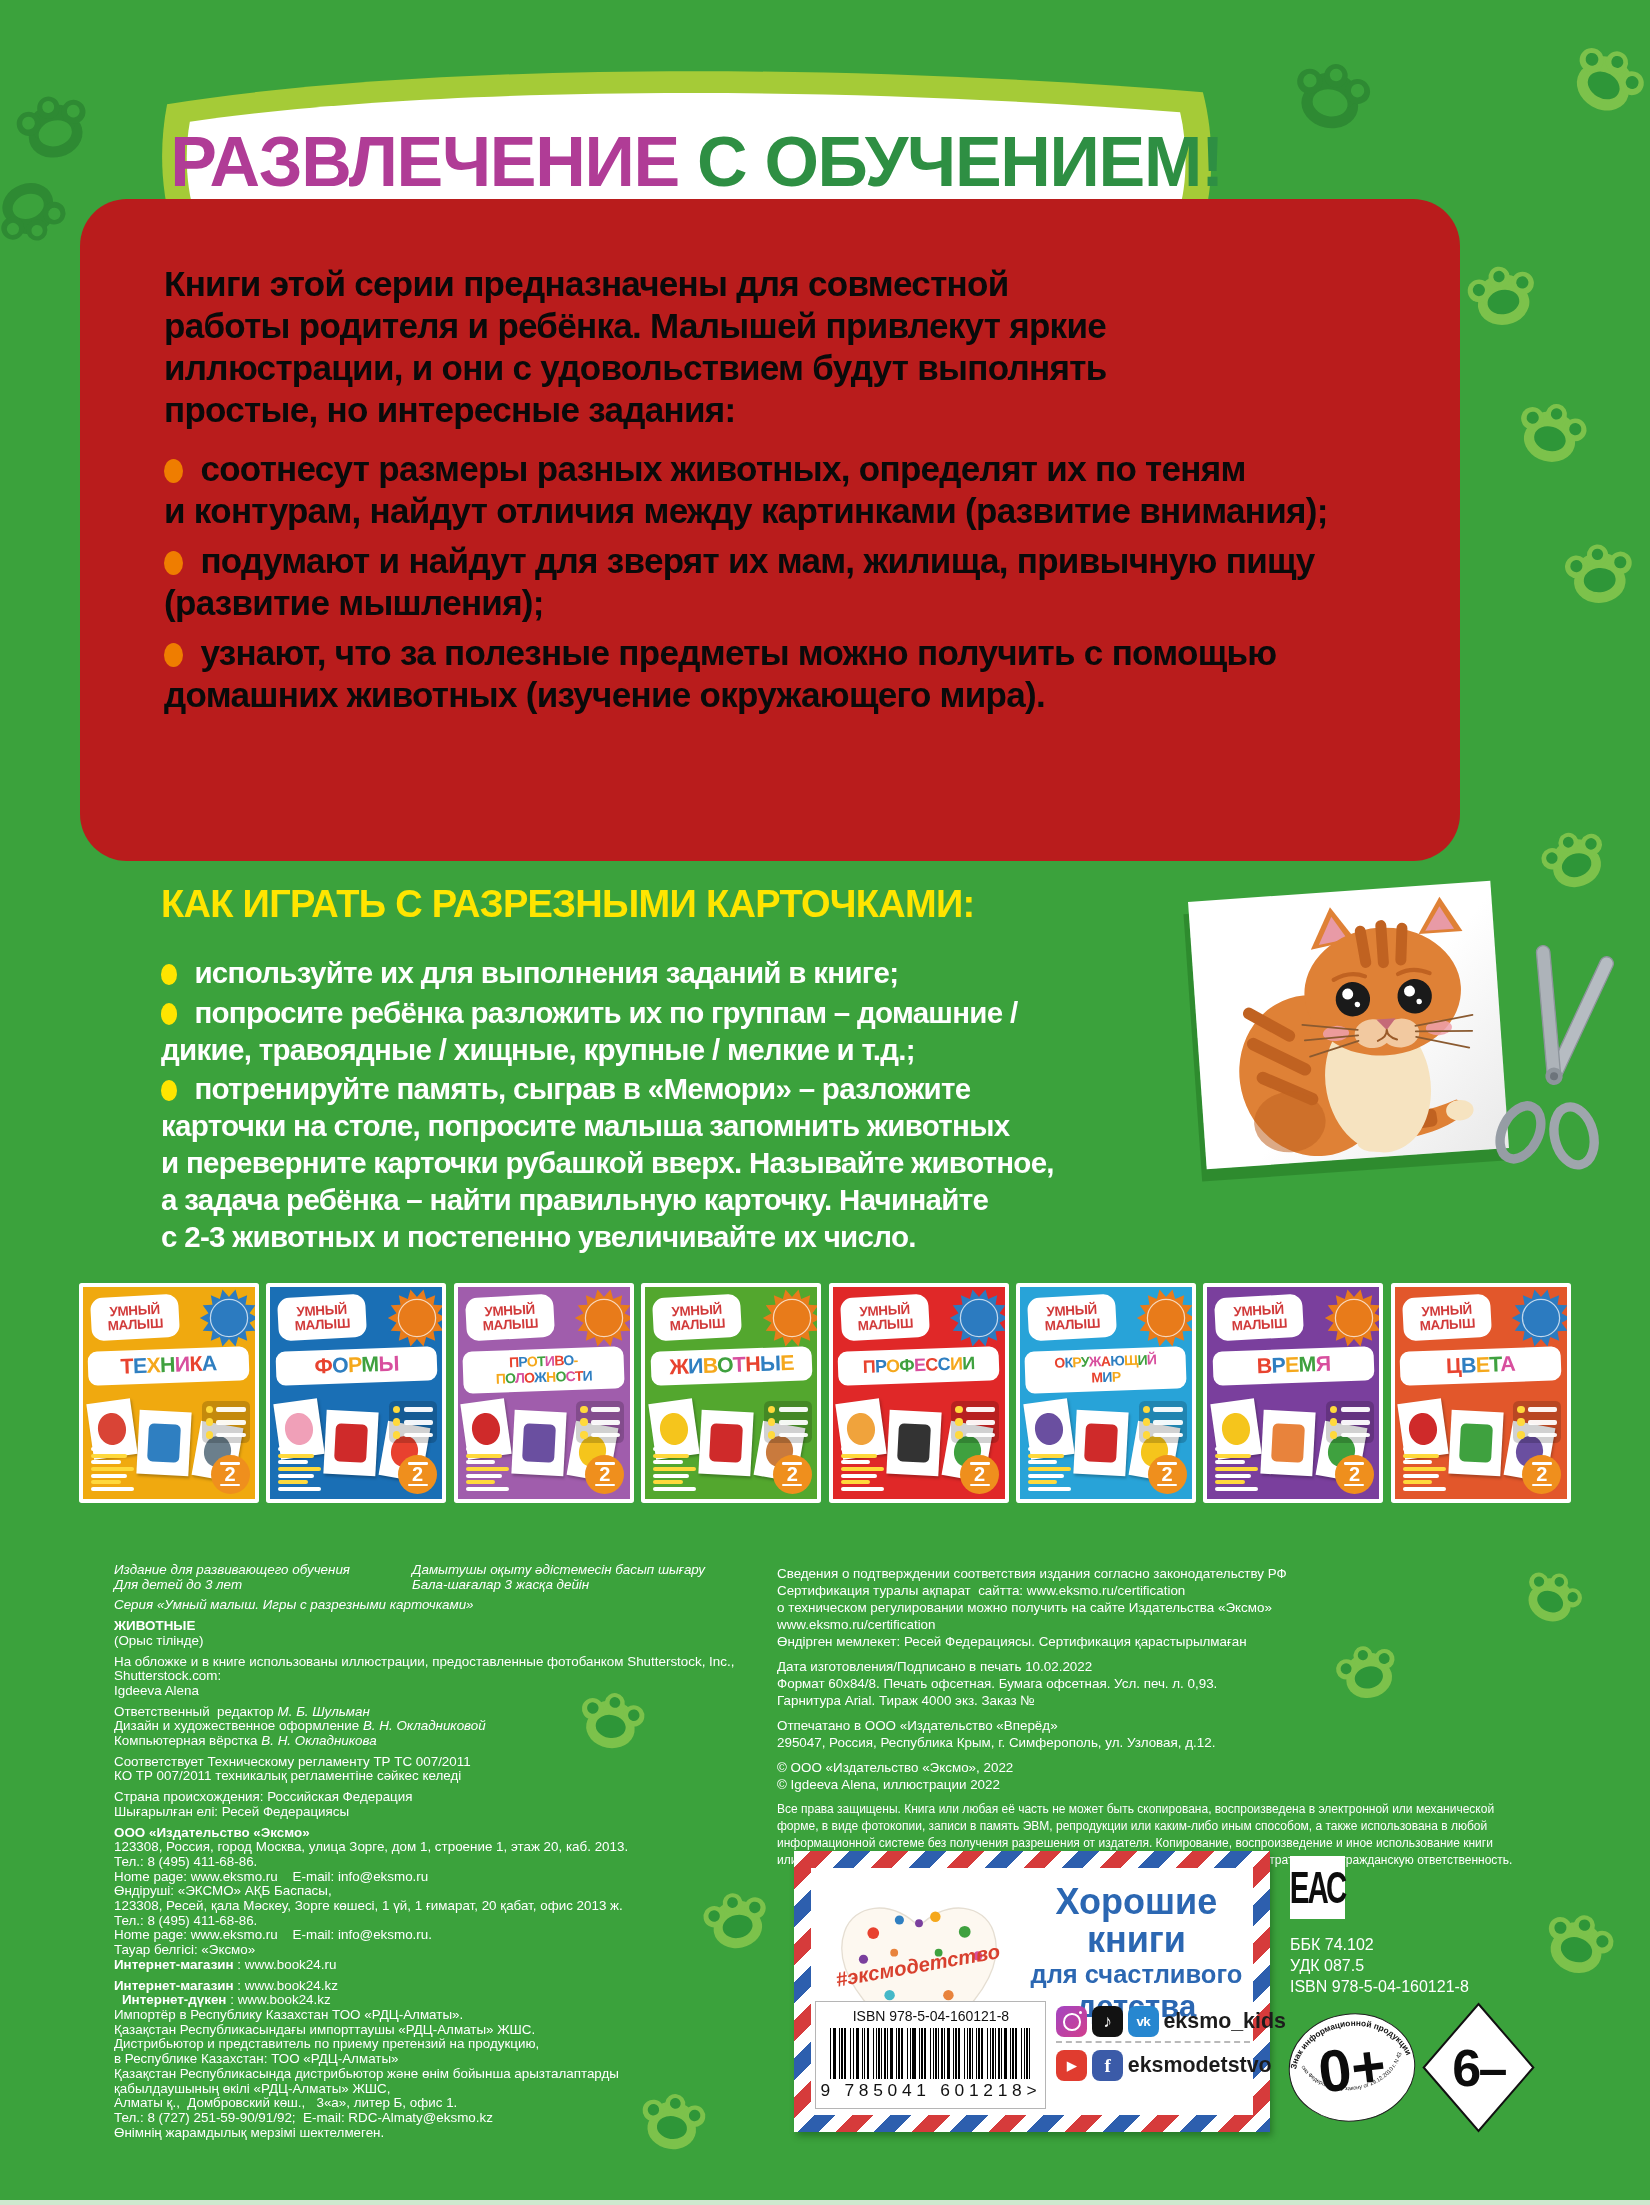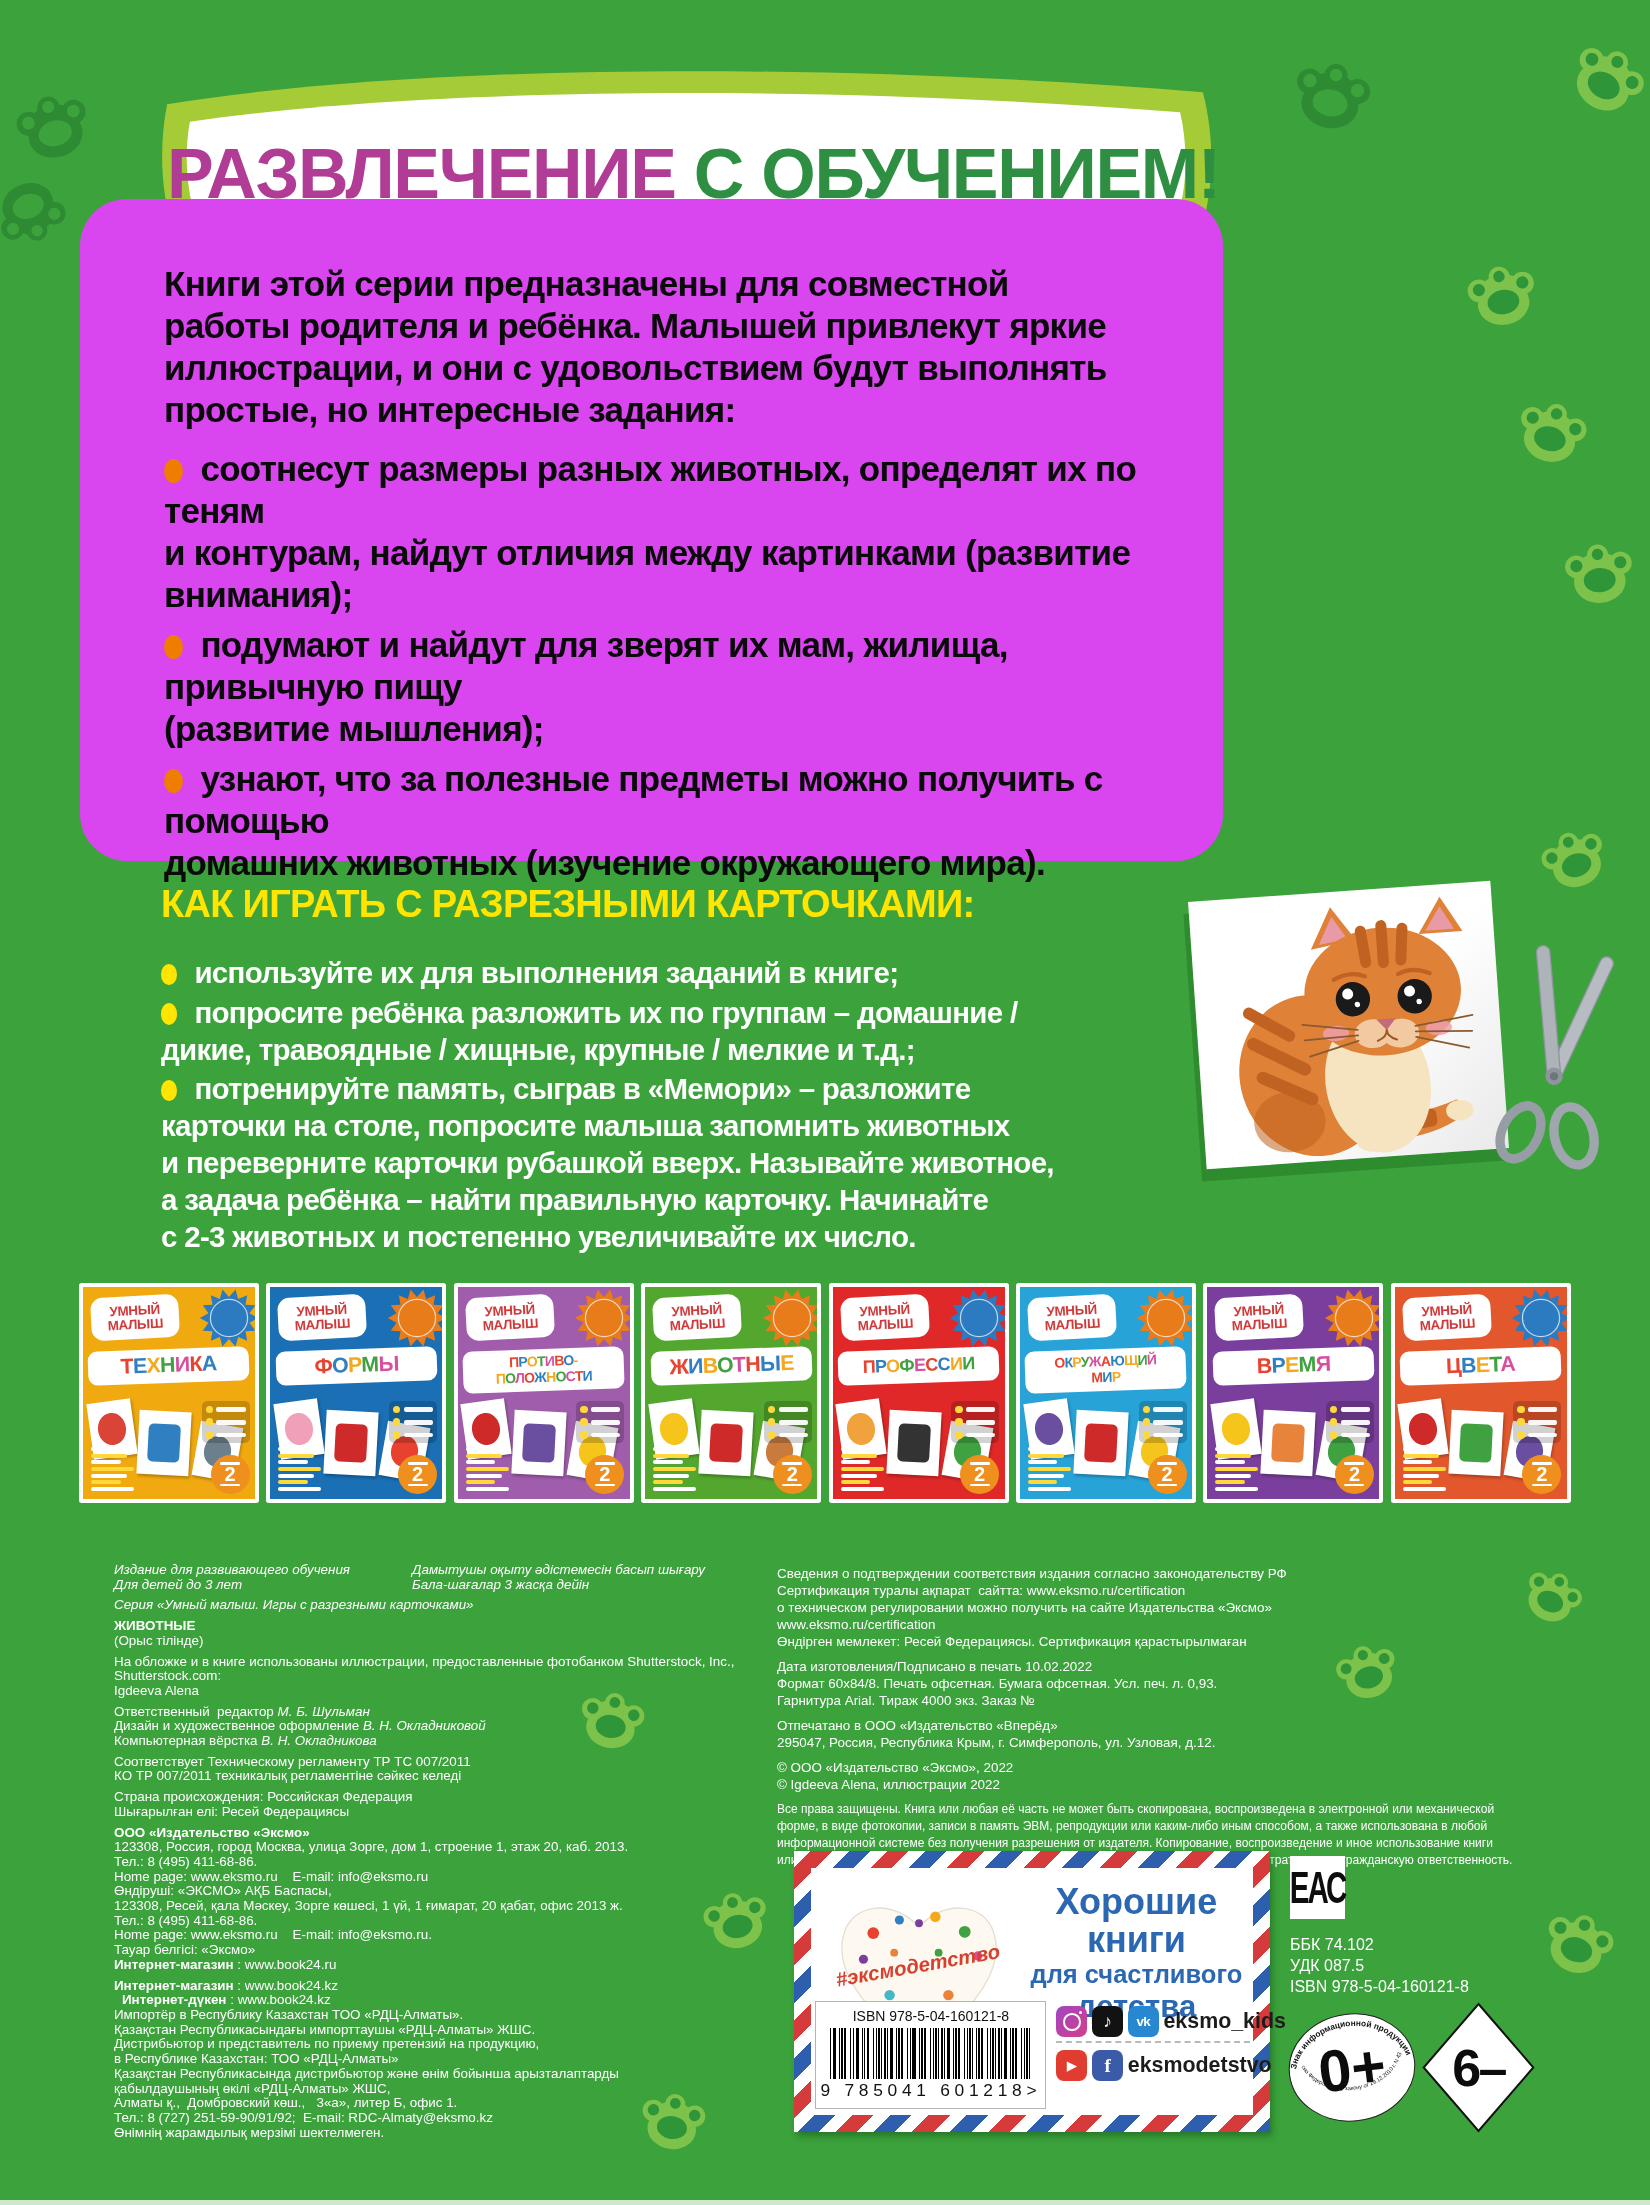--- a/index.html
+++ b/index.html
@@ -3,26 +3,26 @@
 <meta charset="utf-8">
 <style>
   html,body{margin:0;padding:0;background:#222;}
   .page{position:relative;width:1650px;height:2205px;background:#3BA23C;overflow:hidden;
         font-family:"Liberation Sans","DejaVu Sans",sans-serif;}
   
   .paw{position:absolute;}
   
   .ribbon{position:absolute;left:151px;top:52px;width:1072px;height:201px;}
   .ribbon svg{position:absolute;left:0;top:0;}
-  .ribbon .title{position:absolute;left:16px;top:70px;width:100%;text-align:left;
-     font-size:70px;font-weight:bold;letter-spacing:-1.3px;white-space:nowrap;margin-top:12px;}
+  .ribbon .title{position:absolute;left:0;top:70px;width:100%;text-align:right;
+     font-size:70px;font-weight:bold;letter-spacing:-1.3px;white-space:nowrap;}
   .t-magenta{color:#B03C96;} .t-green{color:#2E8F43;}
   
-  .whitebox{position:absolute;left:80px;top:199px;width:1143px;height:662px;
-     background:#d946ef;border-radius:47px;}
+  .whitebox{position:absolute;left:80px;top:199px;width:1380px;height:662px;
+     background:#b91c1c;border-radius:47px;}
   .whitebox .inner{position:absolute;left:84px;right:40px;top:64px;color:#0a0a0a;}
   .intro{font-size:35px;line-height:42px;font-weight:bold;letter-spacing:-0.7px;
      white-space:pre-line;margin:0 0 17.4px 0;}
   .task{font-size:35px;line-height:42px;font-weight:bold;letter-spacing:-0.7px;margin:0 0 8px 0;}
   .task .txt{white-space:pre-line;}
   .dot{display:inline-block;width:19px;height:24px;border-radius:50%;margin-right:17.4px;vertical-align:-2px;}
   .dot-orange{background:#EF7D00;} .dot-yellow{background:#FFE500;width:16px;height:21.4px;}
   
   .howto{position:absolute;left:161px;top:883px;width:1045px;color:#ffffff;}
   .howto h2{margin:0 0 28px 0;font-size:38px;font-weight:bold;letter-spacing:-0.7px;color:#FFE500;white-space:nowrap;}

